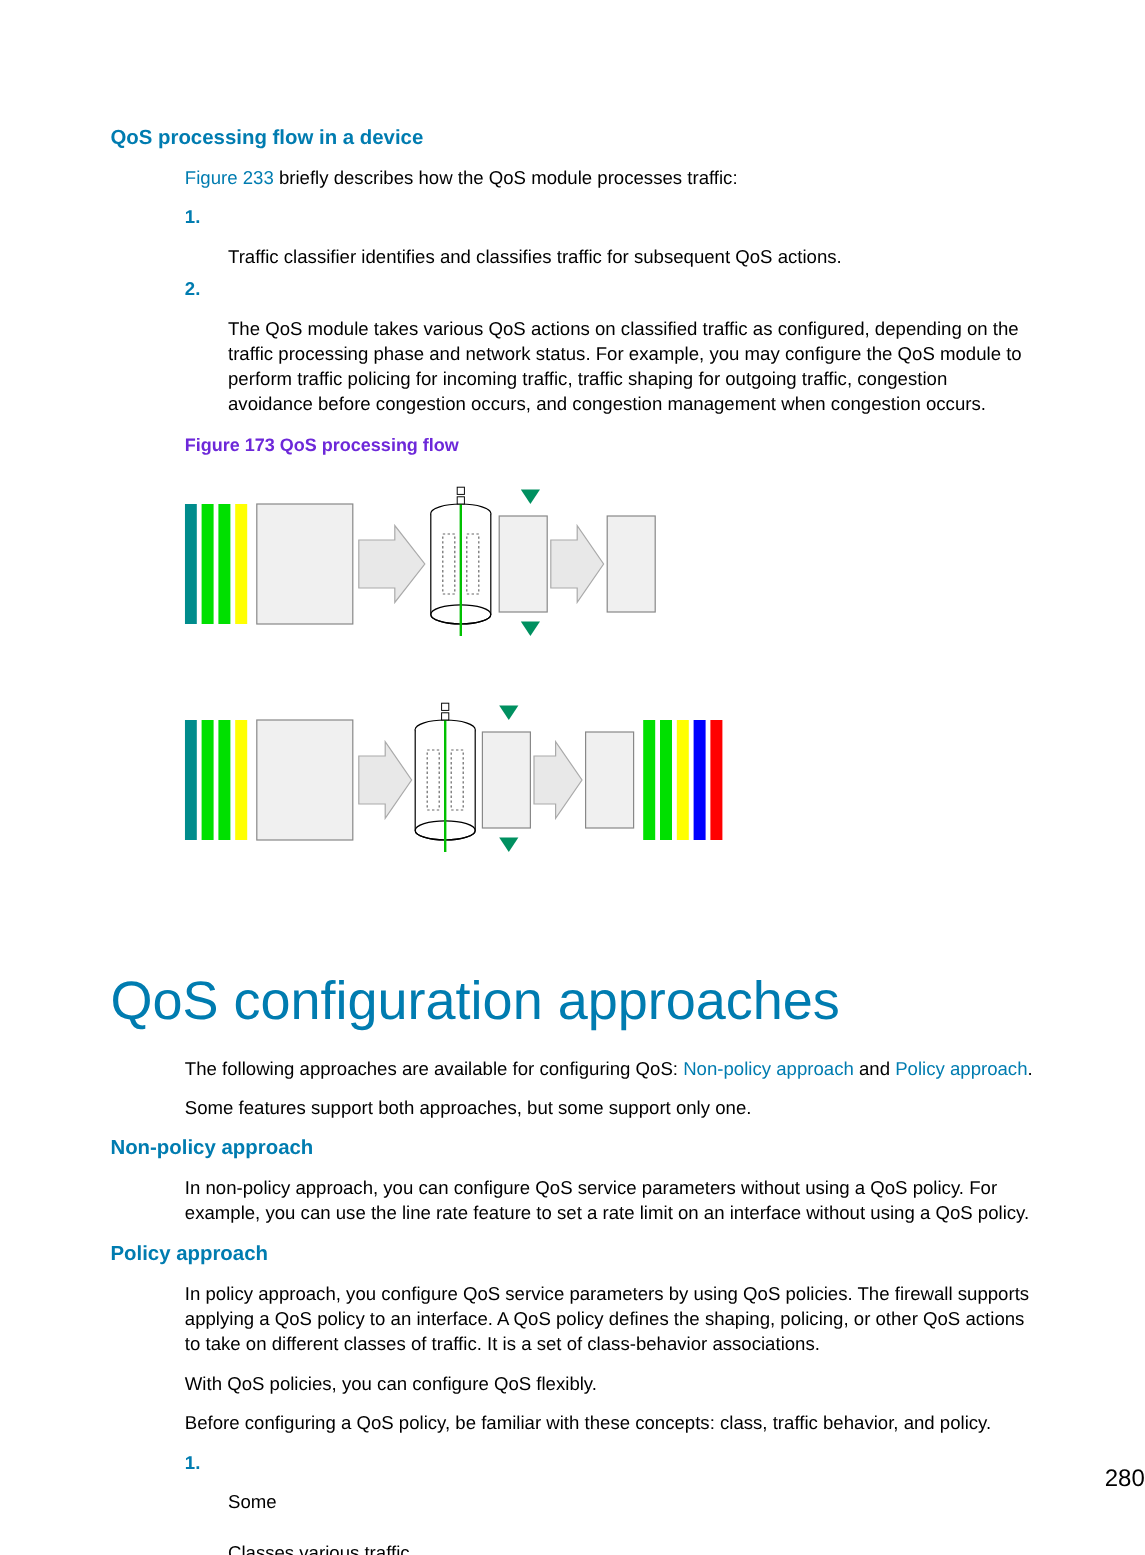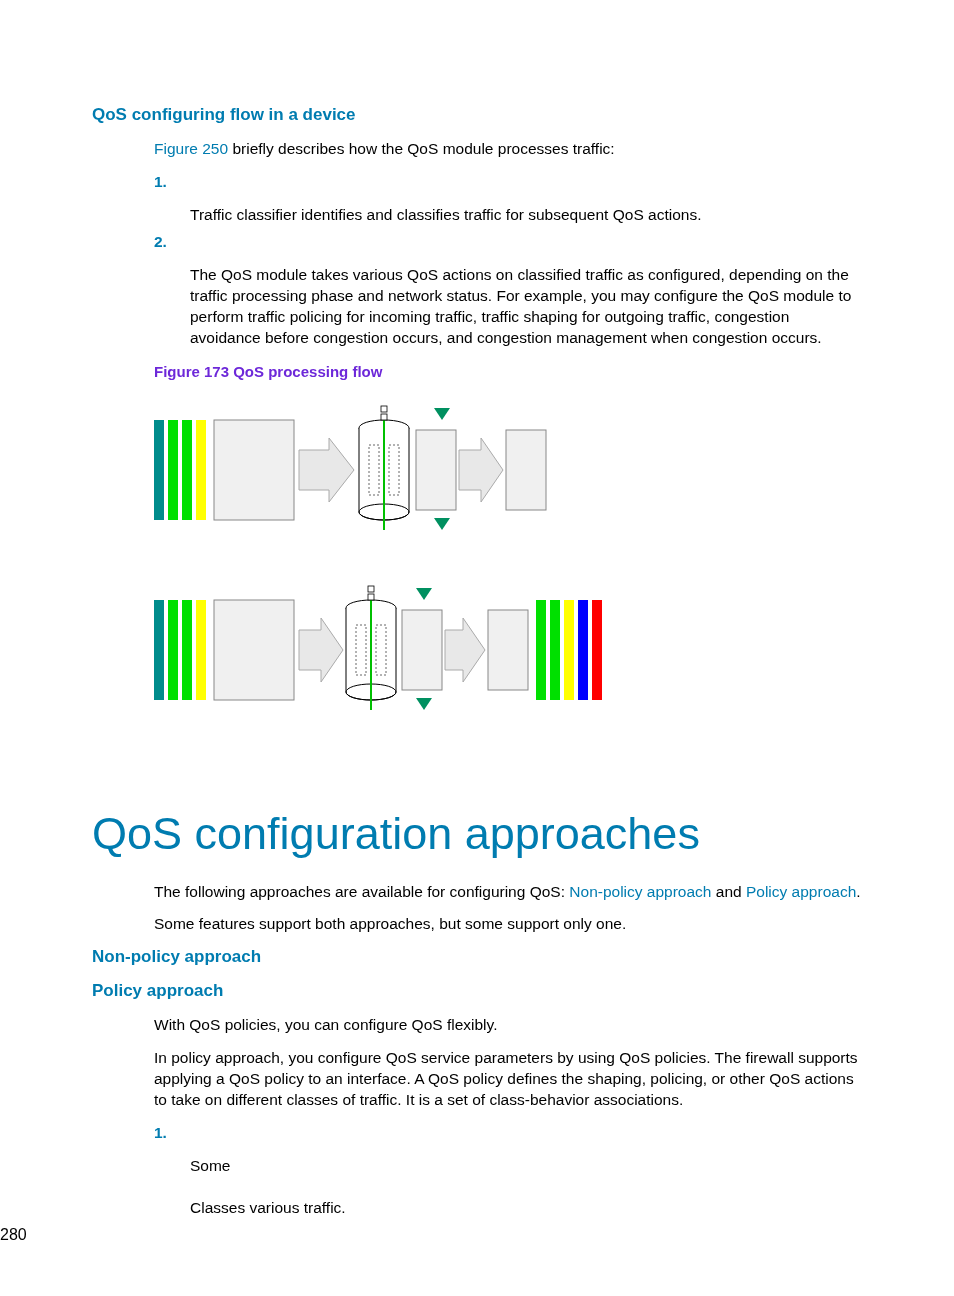--- a/index.html
+++ b/index.html
@@ -62,34 +62,34 @@
   }
   .figure {
     margin-left: 62px;
     margin-bottom: 10px;
   }
   .justify { text-align: justify; }
   .page-num {
     position: absolute;
     bottom: 52px;
     width: 100%;
-    text-align: left;
-    font-size: 16px;
+    text-align: right;
+    font-size: 20px;
   }
   svg { display: block; }
 </style>
 </head>
 <body>
 
 <div class="page">
 
-  <div class="h3">QoS configuring flow in a device</div>
+  <div class="h3">QoS processing flow in a device</div>
 
   <p class="body-text indent1">
-    <span class="link">Figure 250</span><span> briefly describes how the QoS module processes traffic:</span>
+    <span class="link">Figure 233</span><span> briefly describes how the QoS module processes traffic:</span>
   </p>
 
   <ol class="ol">
     <li>
       <span class="num">1.</span>
       <span class="txt">Traffic classifier identifies and classifies traffic for subsequent QoS actions.</span>
     </li>
     <li>
       <span class="num">2.</span>
       <span class="txt">The QoS module takes various QoS actions on classified traffic as configured, depending on the traffic processing phase and network status. For example, you may configure the QoS module to perform traffic policing for incoming traffic, traffic shaping for outgoing traffic, congestion avoidance before congestion occurs, and congestion management when congestion occurs.</span>
@@ -175,24 +175,26 @@
 
   <div class="h1">QoS configuration approaches</div>
 
   <p class="body-text indent1 justify">
     <span>The following approaches are available for configuring QoS: </span><span class="link">Non-policy approach</span><span> and </span><span class="link">Policy approach</span><span>.</span>
   </p>
 
   <p class="body-text indent1">Some features support both approaches, but some support only one.</p>
 
   <div class="h3">Non-policy approach</div>
+  <p class="body-text indent1">In non-policy approach, you can configure QoS service parameters without using a QoS policy. For example, you can use the line rate feature to set a rate limit on an interface without using a QoS policy.</p>
 
   <div class="h3">Policy approach</div>
+  <p class="body-text indent1">In policy approach, you configure QoS service parameters by using QoS policies. The firewall supports applying a QoS policy to an interface. A QoS policy defines the shaping, policing, or other QoS actions to take on different classes of traffic. It is a set of class-behavior associations.</p>
   <p class="body-text indent1">With QoS policies, you can configure QoS flexibly.</p>
-  <p class="body-text indent1">In policy approach, you configure QoS service parameters by using QoS policies. The firewall supports applying a QoS policy to an interface. A QoS policy defines the shaping, policing, or other QoS actions to take on different classes of traffic. It is a set of class-behavior associations.</p>
+  <p class="body-text indent1">Before configuring a QoS policy, be familiar with these concepts: class, traffic behavior, and policy.</p>
 
   <ol class="ol">
     <li>
       <span class="num">1.</span>
       <span class="txt">
         <span>Some</span><br><br>
         <span>Classes various traffic.</span>
       </span>
     </li>
   </ol>

